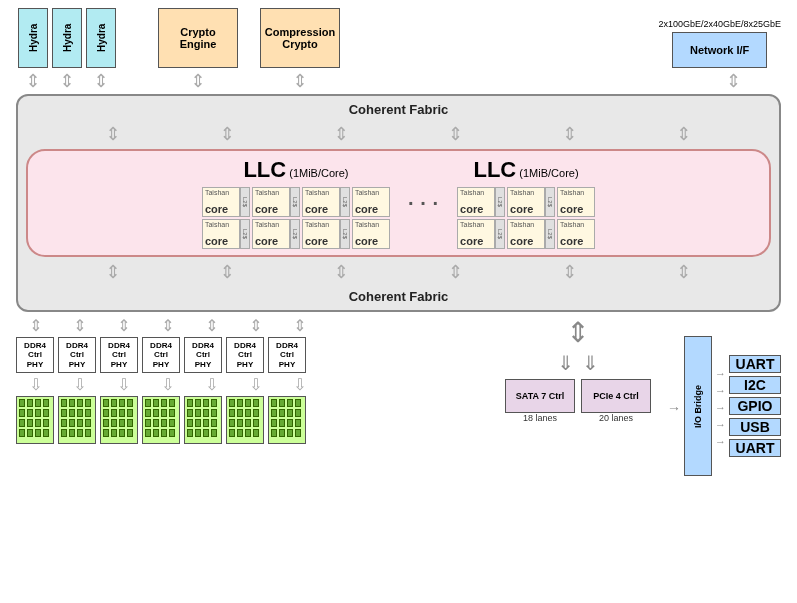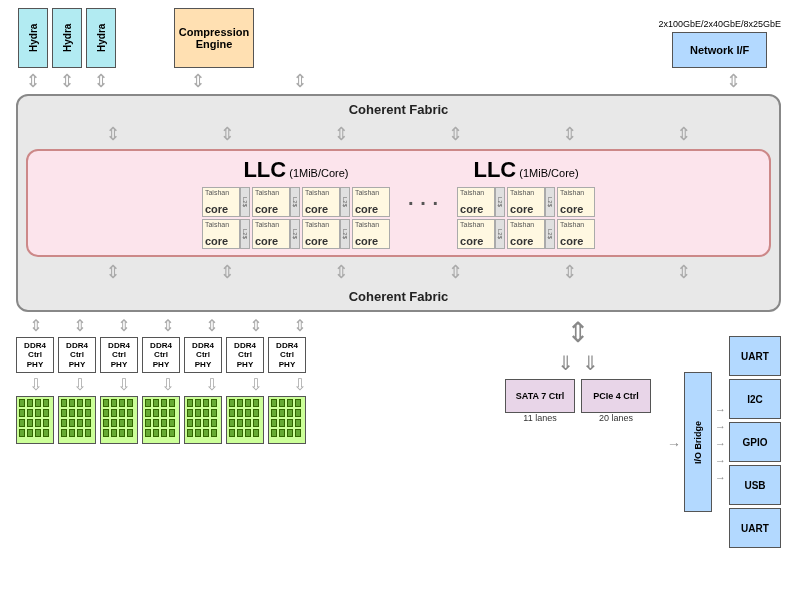--- a/index.html
+++ b/index.html
@@ -97,21 +97,21 @@
       font-size: 13px;
       font-weight: bold;
       margin-top: 6px;
       color: #222;
     }
 
     
     .llc-area {
       background: #fce4ec;
       border: 2px solid #c88;
-      border-radius: 12px;
+      border-radius: 19px;
       padding: 6px 8px;
       display: flex;
       gap: 10px;
       align-items: center;
       justify-content: center;
     }
 
     .taishan-block {
       width: 38px;
       height: 30px;
@@ -244,27 +244,27 @@
     }
 
     .io-peripherals {
       display: flex;
       flex-direction: column;
       gap: 3px;
     }
 
     .peripheral-block {
       width: 52px;
-      height: 40px;
+      height: 18px;
       background: #b3d9ff;
       border: 1.5px solid #555;
       display: flex;
       align-items: center;
       justify-content: center;
-      font-size: 10px;
+      font-size: 14px;
       font-weight: bold;
     }
 
     .flex-col {
       display: flex;
       flex-direction: column;
     }
 
     .flex-row {
       display: flex;
@@ -287,25 +287,28 @@
     <div class="flex-row" style="align-items:flex-end; gap:6px; padding: 0 8px 0 10px;">
 
       <div class="flex-row" style="gap:4px; align-items:flex-end;">
         <div class="hydra-block">Hydra</div>
         <div class="hydra-block">Hydra</div>
         <div class="hydra-block">Hydra</div>
       </div>
 
       <div style="width:30px;"></div>
 
+      <div class="flex-col" style="align-items:center;">
+        <div class="engine-block">Crypto Engine</div>
+      </div>
 
       <div style="width:10px;"></div>
 
       <div class="flex-col" style="align-items:center;">
-        <div class="engine-block">Compression Engine</div>
+        <div class="engine-block">Compression Crypto</div>
       </div>
 
       <div style="flex:1;"></div>
 
       <div class="network-group">
         <div class="network-label">2x100GbE/2x40GbE/8x25GbE</div>
         <div class="network-if-block">Network I/F</div>
       </div>
     </div>
 
@@ -693,21 +696,21 @@
 
         <div style="font-size:28px; color:#888; text-align:center;">⇕</div>
 
         <div class="flex-row" style="gap:8px;">
           <div style="font-size:20px; color:#888;">⇓</div>
           <div style="font-size:20px; color:#888;">⇓</div>
         </div>
         <div class="flex-row" style="gap:6px; margin-top:2px;">
           <div class="flex-col" style="align-items:center;">
             <div class="sata-block">SATA 7 Ctrl</div>
-            <div class="lane-label">11 lanes</div>
+            <div class="lane-label">18 lanes</div>
           </div>
           <div class="flex-col" style="align-items:center;justify-content:flex-end;">
             <div class="sata-block">PCIe 4 Ctrl</div>
             <div class="lane-label">20 lanes</div>
           </div>
         </div>
       </div>
 
       <div class="flex-row" style="align-items:center; gap:3px; margin-top:20px;">
 

